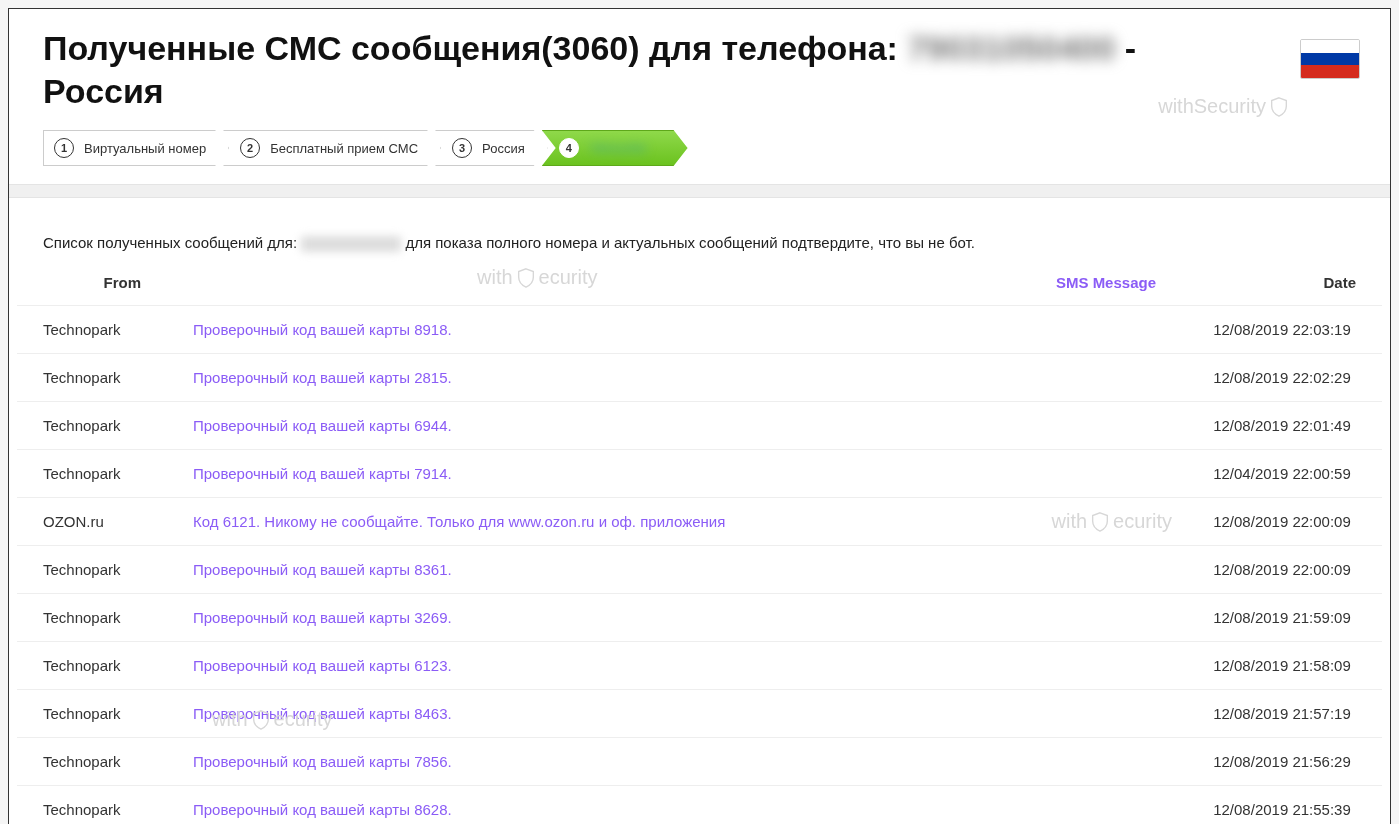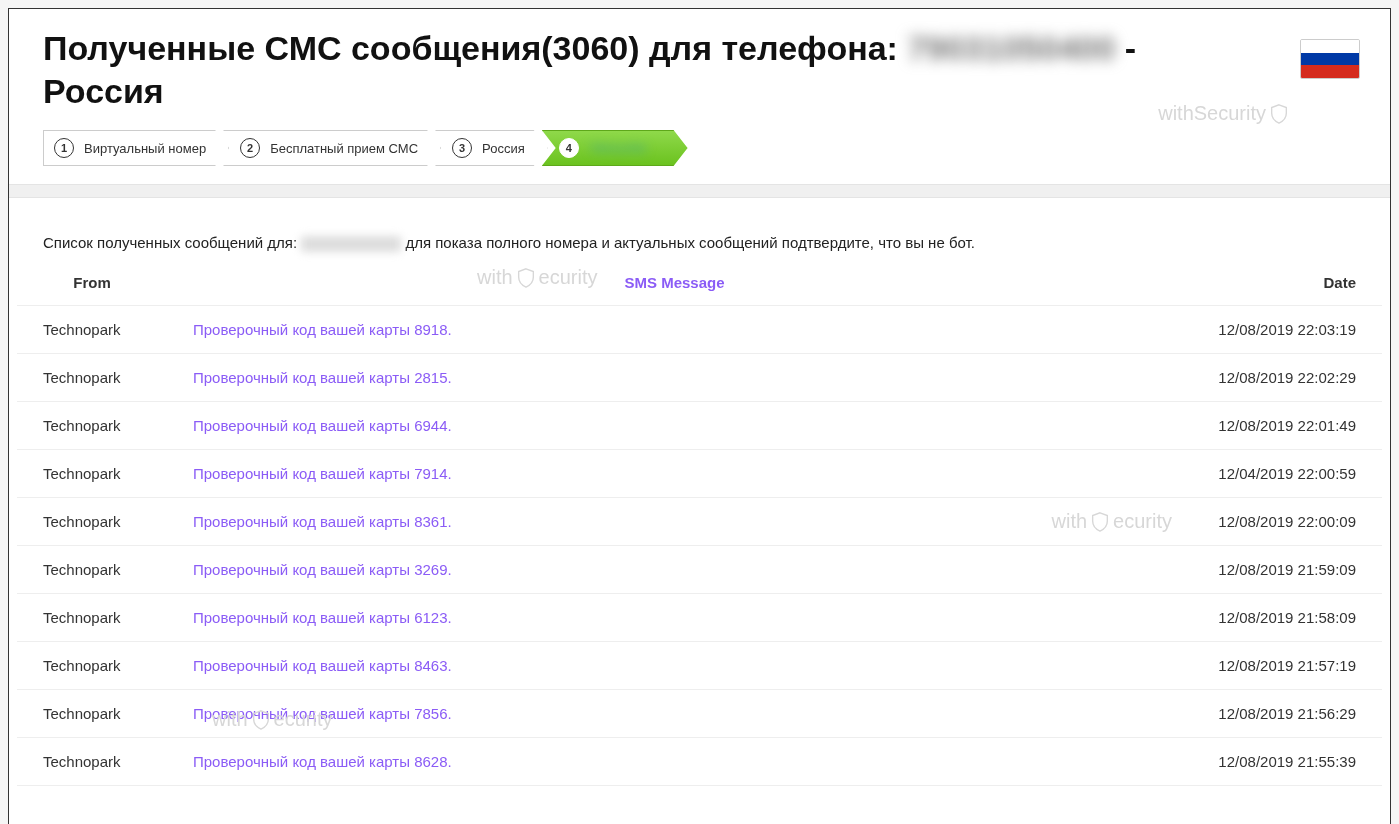--- a/index.html
+++ b/index.html
@@ -133,57 +133,57 @@
     vertical-align: middle;
     border-radius: 3px;
   }
 
   table {
     width: 100%;
     border-collapse: collapse;
     position: relative;
   }
   thead th {
-    text-align: center;
+    text-align: right;
     font-size: 15px;
     font-weight: 700;
     padding: 14px 26px;
     color: #111;
     border-bottom: 1px solid #eee;
   }
   tbody td {
     padding: 15px 26px;
     font-size: 15px;
     color: #222;
     border-bottom: 1px solid #eee;
     vertical-align: middle;
   }
   .col-from { width: 150px; color: #333; }
-  .col-date { width: 200px; text-align: right; color: #333; white-space: nowrap; }
+  .col-date { width: 200px; text-align: center; color: #333; white-space: nowrap; }
   thead .col-date { text-align: right; }
   .col-msg { color: #8b5cf6; }
 </style>
 </head>
 <body>
 
 <div class="page">
 
   <div class="header-block">
     <h1 class="page-title">
       <span>Полученные СМС сообщения(3060) для телефона: </span>
       <span class="title-phone">79031050400</span>
       <span> -</span><br>
       <span>Россия</span>
     </h1>
     <div class="flag">
       <div class="flag-w"></div>
         <div class="flag-b"></div>
         <div class="flag-r"></div>
     </div>
-    <div class="watermark" style="right:100px; top:93px;">
+    <div class="watermark" style="right:100px; top:86px;">
       <span>withSecurity</span>
       <svg viewBox="0 0 24 24">
           <path d="M12 2l8 3v6c0 5-3.5 9-8 11-4.5-2-8-6-8-11V5l8-3z"></path>
         </svg>
     </div>
   </div>
 
   <div class="breadcrumb">
     <div class="crumb">
       <span class="crumb-num">1</span>
@@ -258,20 +258,25 @@
               <td class="col-from">Technopark</td>
               <td class="col-msg">Проверочный код вашей карты 6944.</td>
               <td class="col-date">12/08/2019 22:01:49</td>
             </tr>
             <tr>
               <td class="col-from">Technopark</td>
               <td class="col-msg">Проверочный код вашей карты 7914.</td>
               <td class="col-date">12/04/2019 22:00:59</td>
             </tr>
             <tr>
+              <td class="col-from">OZON.ru</td>
+              <td class="col-msg">Код 6121. Никому не сообщайте. Только для www.ozon.ru и оф. приложения</td>
+              <td class="col-date">12/08/2019 22:00:09</td>
+            </tr>
+            <tr>
               <td class="col-from">Technopark</td>
               <td class="col-msg">Проверочный код вашей карты 8361.</td>
               <td class="col-date">12/08/2019 22:00:09</td>
             </tr>
             <tr>
               <td class="col-from">Technopark</td>
               <td class="col-msg">Проверочный код вашей карты 3269.</td>
               <td class="col-date">12/08/2019 21:59:09</td>
             </tr>
             <tr>

